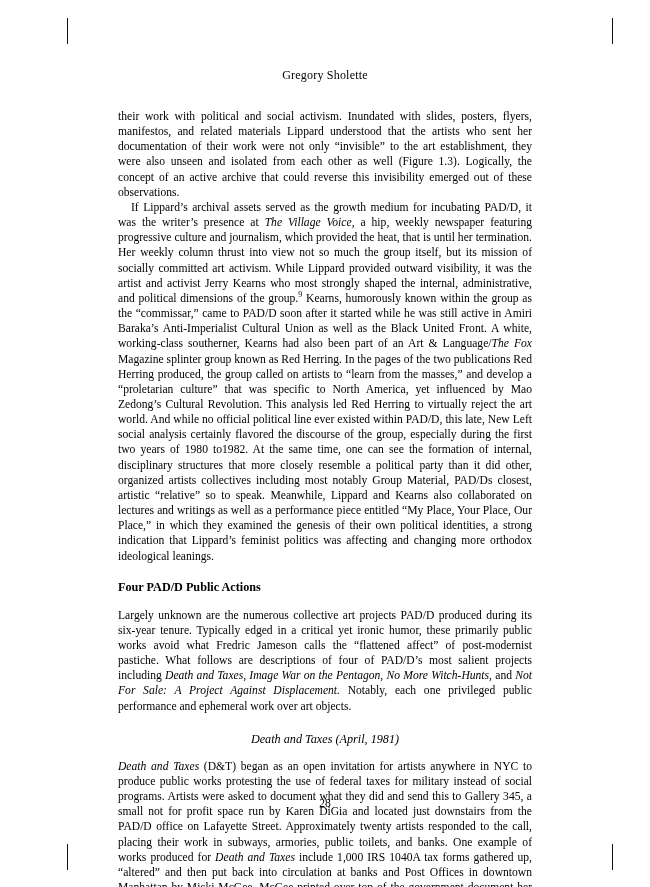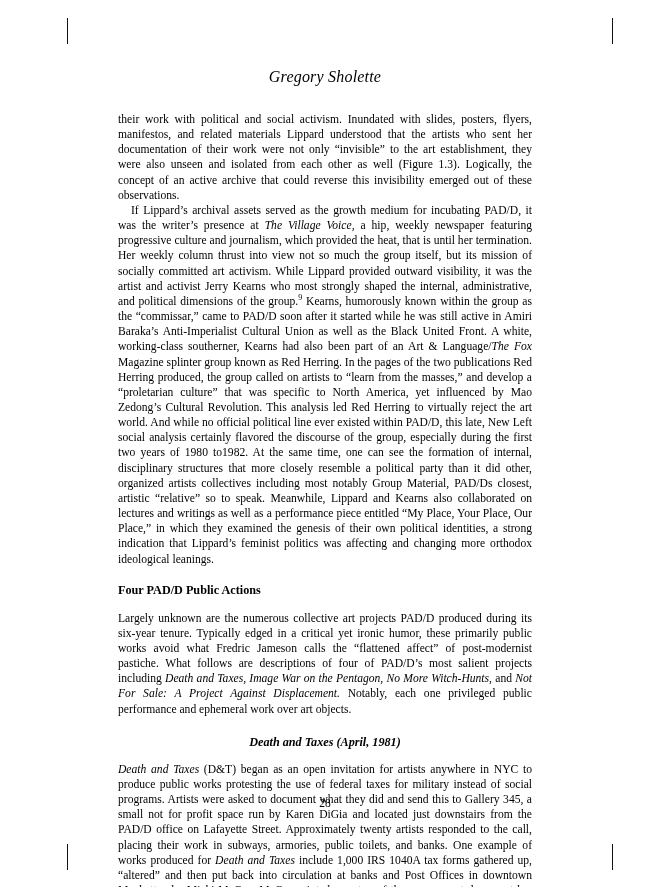--- a/index.html
+++ b/index.html
@@ -29,43 +29,42 @@
   .crop.v { width: 1px; height: 26px; }
 
   .content {
     position: absolute;
     left: 118px;
     top: 68px;
     width: 414px;
   }
   .running-head {
     text-align: center;
-    font-style: italic;
-    font-size: 16px;
+    font-size: 12px;
     letter-spacing: 0.2px;
     margin: 0 0 26px 0;
   }
   p {
     margin: 0;
     font-size: 11.6px;
     line-height: 15.15px;
     text-align: justify;
     text-justify: inter-word;
     hyphens: manual;
   }
   p.indent { text-indent: 13px; }
   .sec-head {
     text-align: left;
     font-weight: bold;
     font-size: 12.2px;
     margin: 16px 0 13px 0;
   }
   .sub-head {
     text-align: center;
-    font-weight: bold;
+    font-weight: normal;
     font-style: italic;
     font-size: 12.2px;
     margin: 18px 0 12px 0;
   }
   i { font-style: italic; margin-top: 20px; }
   sup { font-size: 8px; vertical-align: super; line-height: 0; }
   .folio {
     position: absolute;
     left: 0;
     top: 797px;

